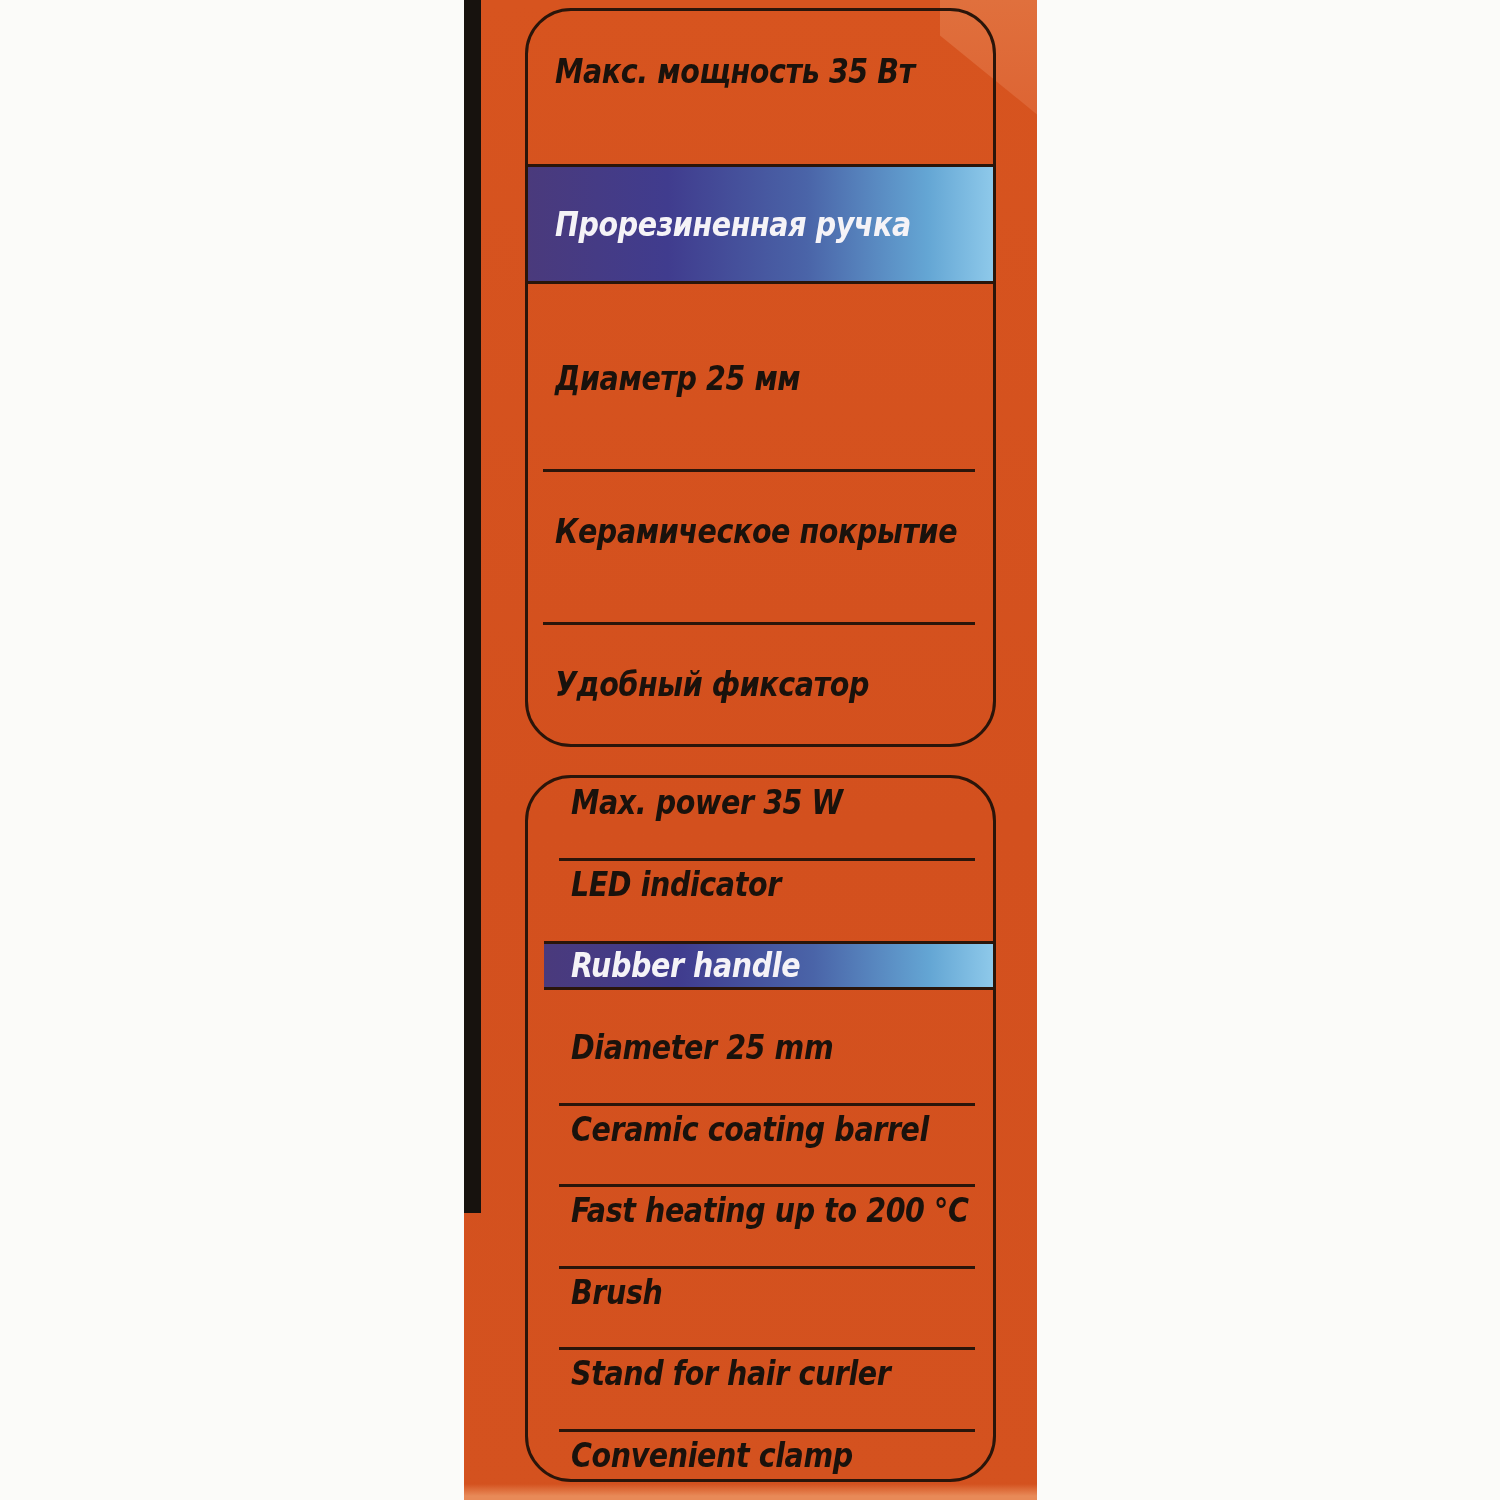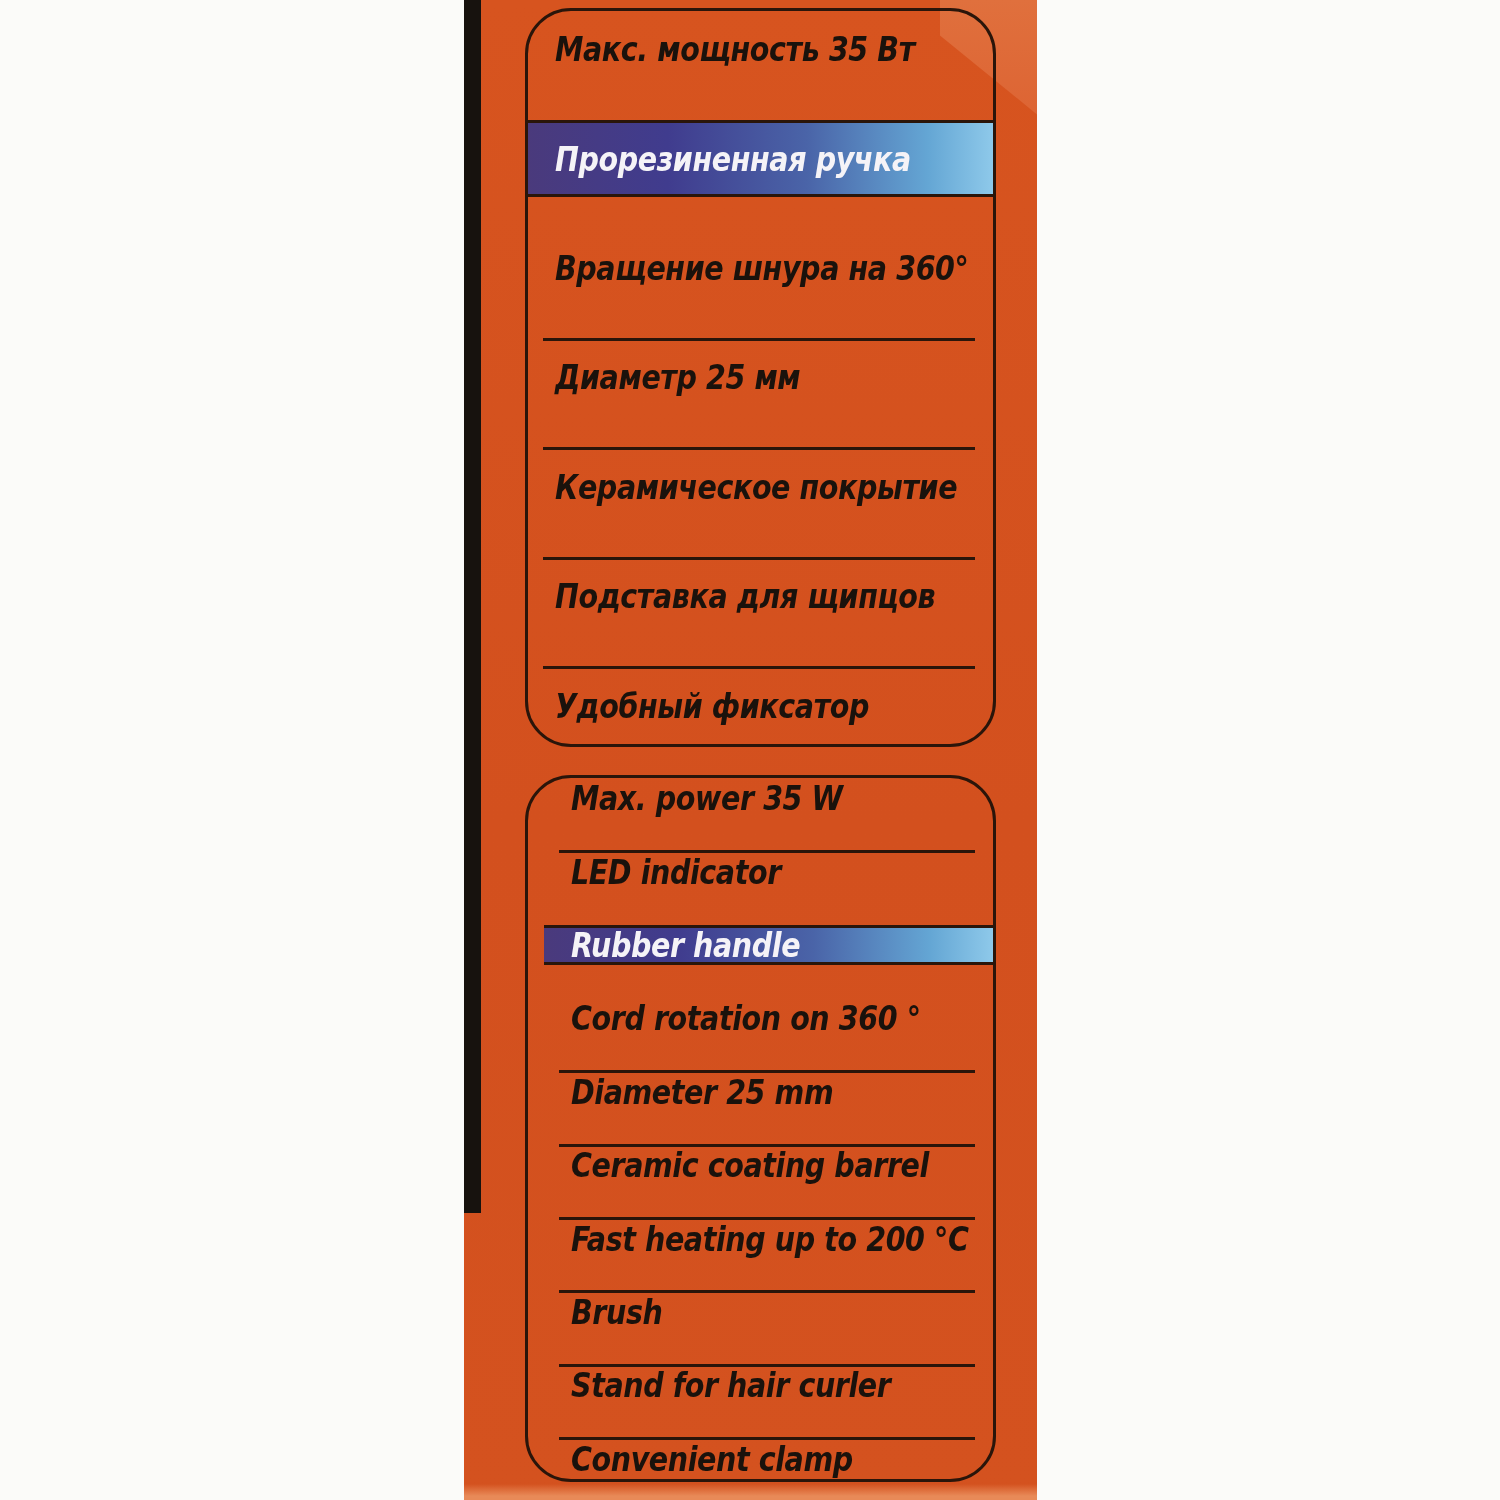--- a/index.html
+++ b/index.html
@@ -84,47 +84,38 @@
     <div class="edge-strip"></div>
     <div class="sheen"></div>
     <section class="feature-box box-ru">
         <div class="row">
           <span class="row-text">Макс. мощность 35 Вт</span>
         </div>
         <div class="row hl">
           <span class="row-text">Прорезиненная ручка</span>
         </div>
         <div class="row">
-          <span class="row-text">Вращение шнура на 360°</span>
-        </div>
-        <div class="row">
           <span class="row-text">Диаметр 25 мм</span>
         </div>
         <div class="row">
           <span class="row-text">Керамическое покрытие</span>
-        </div>
-        <div class="row">
-          <span class="row-text">Подставка для щипцов</span>
         </div>
         <div class="row">
           <span class="row-text">Удобный фиксатор</span>
         </div>
       </section>
     <section class="feature-box box-en">
         <div class="row">
           <span class="row-text">Max. power 35 W</span>
         </div>
         <div class="row">
           <span class="row-text">LED indicator</span>
         </div>
         <div class="row hl">
           <span class="row-text">Rubber handle</span>
-        </div>
-        <div class="row">
-          <span class="row-text">Cord rotation on 360 °</span>
         </div>
         <div class="row">
           <span class="row-text">Diameter 25 mm</span>
         </div>
         <div class="row">
           <span class="row-text">Ceramic coating barrel</span>
         </div>
         <div class="row">
           <span class="row-text">Fast heating up to 200 °C</span>
         </div>

